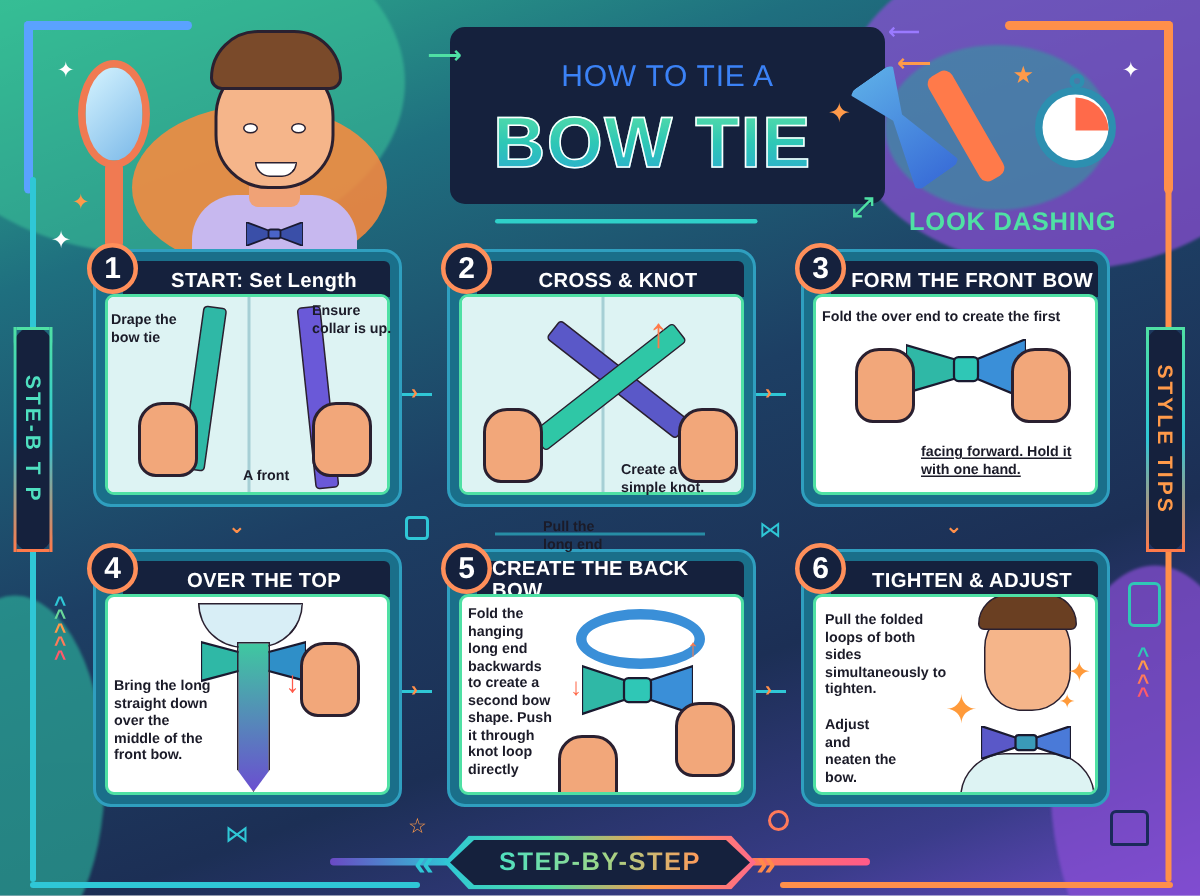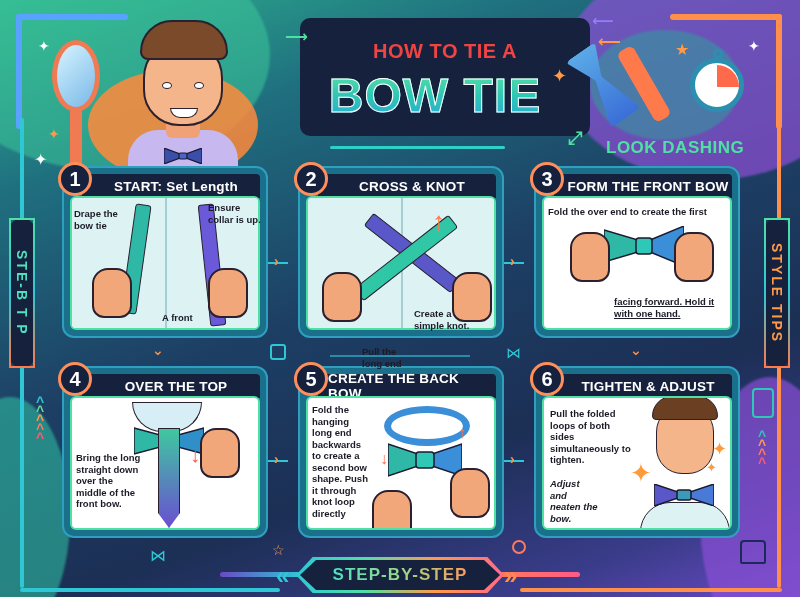--- a/index.html
+++ b/index.html
@@ -17,21 +17,21 @@
   .blob.teal { left: 590px; top: 30px; width: 150px; height: 110px; background: #2aa69a; opacity: .5; }
 
   .frame-line { position: absolute; background: #5aa2ff; border-radius: 3px; }
   .frame-line.orange { background: #ff8f4a; }
 
   
   .title-box {
     position: absolute; left: 300px; top: 18px; width: 290px; height: 118px;
     background: #15213d; border-radius: 10px;
   }
-  .title-top { position: absolute; left: 0; right: 0; top: 22px; text-align: center; color: #ef4444; font-weight: 700; font-size: 20px; letter-spacing: .5px; }
+  .title-top { position: absolute; left: 0; right: 0; top: 22px; text-align: center; color: #3b82f6; font-weight: 400; font-size: 20px; letter-spacing: .5px; }
   .title-main {
     position: absolute; left: -30px; right: -10px; top: 50px; text-align: center;
     font-weight: 700; font-size: 48px; letter-spacing: 1px;
     background: linear-gradient(180deg, #5fe2a4 0%, #2ec7b6 50%, #2ba7d6 100%);
     -webkit-background-clip: text; background-clip: text; color: transparent;
     -webkit-text-stroke: 1px #ffffff;
   }
   .title-sub { position: absolute; left: -30px; right: -10px; top: 118px; text-align: center; color: #fff; font-weight: 700; font-size: 16px; letter-spacing: .3px; }
   .title-underline { position: absolute; left: 330px; top: 146px; width: 175px; height: 3px; background: #2fd0c9; border-radius: 2px; }
   .look-dashing { position: absolute; left: 606px; top: 138px; color: #4fe0a4; font-weight: 700; font-size: 17px; letter-spacing: .5px; }
@@ -301,21 +301,21 @@
     <svg style="position:absolute;left:110px;top:86px;" width="60" height="22" viewBox="0 0 60 22">
       <polygon points="0,0 24,8 24,14 0,22" fill="#5a58c8" stroke="#1a1a30" stroke-width="1.5"></polygon>
       <polygon points="60,0 36,8 36,14 60,22" fill="#4a7ad8" stroke="#1a1a30" stroke-width="1.5"></polygon>
       <rect x="23" y="6" width="14" height="10" rx="2" fill="#3a9ab8" stroke="#1a1a30" stroke-width="1.5"></rect>
     </svg>
     <div style="position:absolute;left:86px;top:60px;color:#ff9a3a;font-size:26px;">✦</div>
     <div style="position:absolute;left:168px;top:40px;color:#ff9a3a;font-size:18px;">✦</div>
     <div style="position:absolute;left:162px;top:62px;color:#ff9a3a;font-size:13px;">✦</div>
   </div>
   <div class="txt" style="left:14px;top:40px;width:82px;">Pull the folded loops of both sides simultaneously to tighten.</div>
-  <div class="txt" style="left:14px;top:110px;width:48px;font-style:italic;">Adjust and neaten the bow.</div>
+  <div class="txt" style="left:14px;top:110px;width:48px;">Adjust and neaten the bow.</div>
 </div>
 
 <div style="position:absolute;left:272px;top:542px;color:#ff9a4a;font-size:14px;">☆</div>
 <div style="position:absolute;left:512px;top:540px;width:14px;height:14px;border:2px solid #ff7a5a;border-radius:50%;"></div>
 <div style="position:absolute;left:150px;top:546px;color:#2fc7d6;font-size:16px;">⋈</div>
 
 <div class="banner-line" style="left:220px;width:80px;background:linear-gradient(90deg,#6a49c4,#2fc7d6);"></div>
 <div class="banner-line" style="left:500px;width:80px;background:linear-gradient(90deg,#ff7a5a,#ff5a8a);"></div>
 <div class="banner-wrap">
   <div style="position:absolute;left:-6px;top:2px;color:#2fc7d6;font-size:24px;font-weight:700;">«</div>

